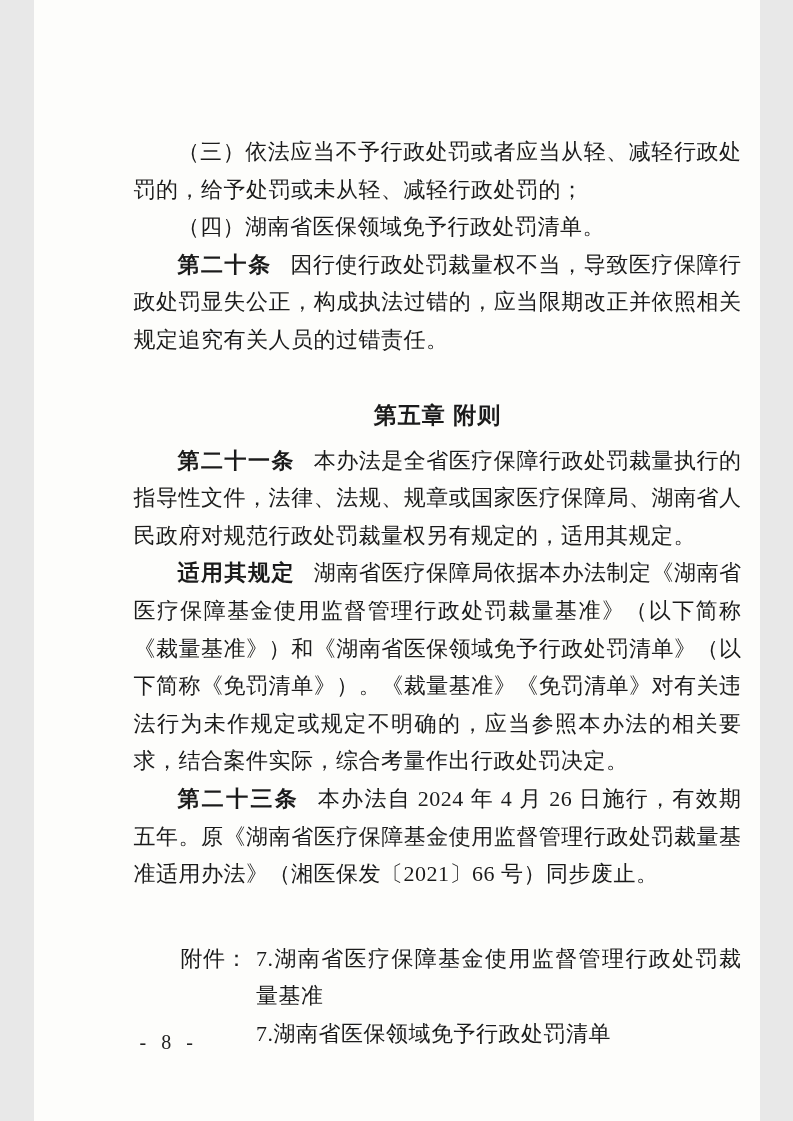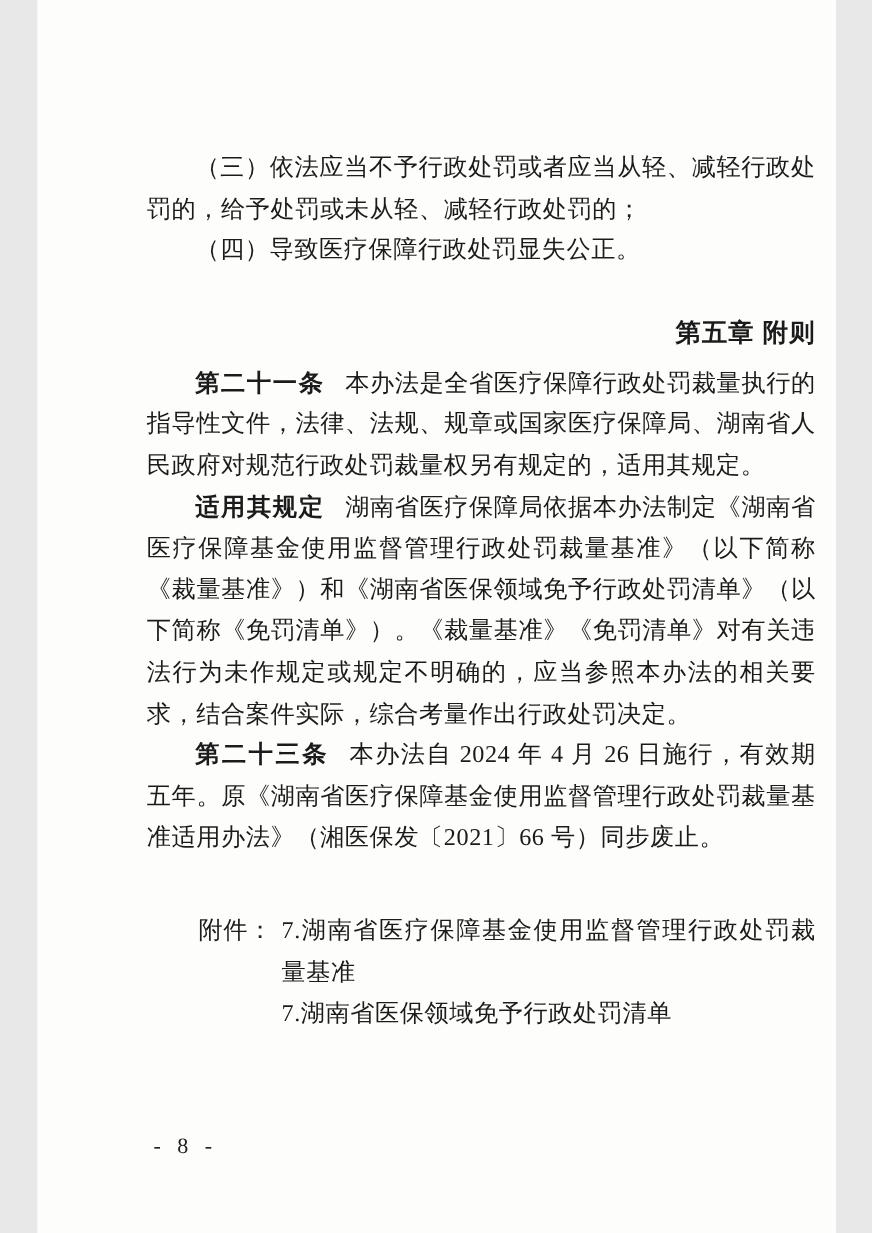--- a/index.html
+++ b/index.html
@@ -32,21 +32,21 @@
     letter-spacing: 0.5px;
   }
   .article-label {
     font-weight: bold;
     margin-right: 0.85em;
     letter-spacing: 1.5px;
   }
   .chapter {
     margin: 37px 0 8px 0;
     text-indent: 0;
-    text-align: right;
+    text-align: center;
     font-family: "Liberation Sans", "DejaVu Sans", sans-serif;
     font-size: 23px;
     font-weight: bold;
     line-height: 38px;
     letter-spacing: 1px;
   }
   .attachments {
     margin-top: 47px;
     display: flex;
     align-items: flex-start;
@@ -71,22 +71,23 @@
   }
 </style>
 </head>
 <body>
 
 <main class="page">
   <section class="body-text">
 
     <p class="para">（三）依法应当不予行政处罚或者应当从轻、减轻行政处罚的，给予处罚或未从轻、减轻行政处罚的；</p>
 
-    <p class="para">（四）导致医疗保障行政处罚显失公正。</p>
+    <p class="para">（四）湖南省医保领域免予行政处罚清单。</p>
 
+    <p class="para"><span class="article-label">第二十条</span><span>因行使行政处罚裁量权不当，导致医疗保障行政处罚显失公正，构成执法过错的，应当限期改正并依照相关规定追究有关人员的过错责任。</span></p>
 
     <h2 class="chapter">第五章 附则</h2>
 
     <p class="para"><span class="article-label">第二十一条</span><span>本办法是全省医疗保障行政处罚裁量执行的指导性文件，法律、法规、规章或国家医疗保障局、湖南省人民政府对规范行政处罚裁量权另有规定的，适用其规定。</span></p>
 
     <p class="para"><span class="article-label">适用其规定</span><span>湖南省医疗保障局依据本办法制定《湖南省医疗保障基金使用监督管理行政处罚裁量基准》（以下简称《裁量基准》）和《湖南省医保领域免予行政处罚清单》（以下简称《免罚清单》）。《裁量基准》《免罚清单》对有关违法行为未作规定或规定不明确的，应当参照本办法的相关要求，结合案件实际，综合考量作出行政处罚决定。</span></p>
 
     <p class="para"><span class="article-label">第二十三条</span><span>本办法自 2024 年 4 月 26 日施行，有效期五年。原《湖南省医疗保障基金使用监督管理行政处罚裁量基准适用办法》（湘医保发〔2021〕66 号）同步废止。</span></p>
 
     <div class="attachments">

